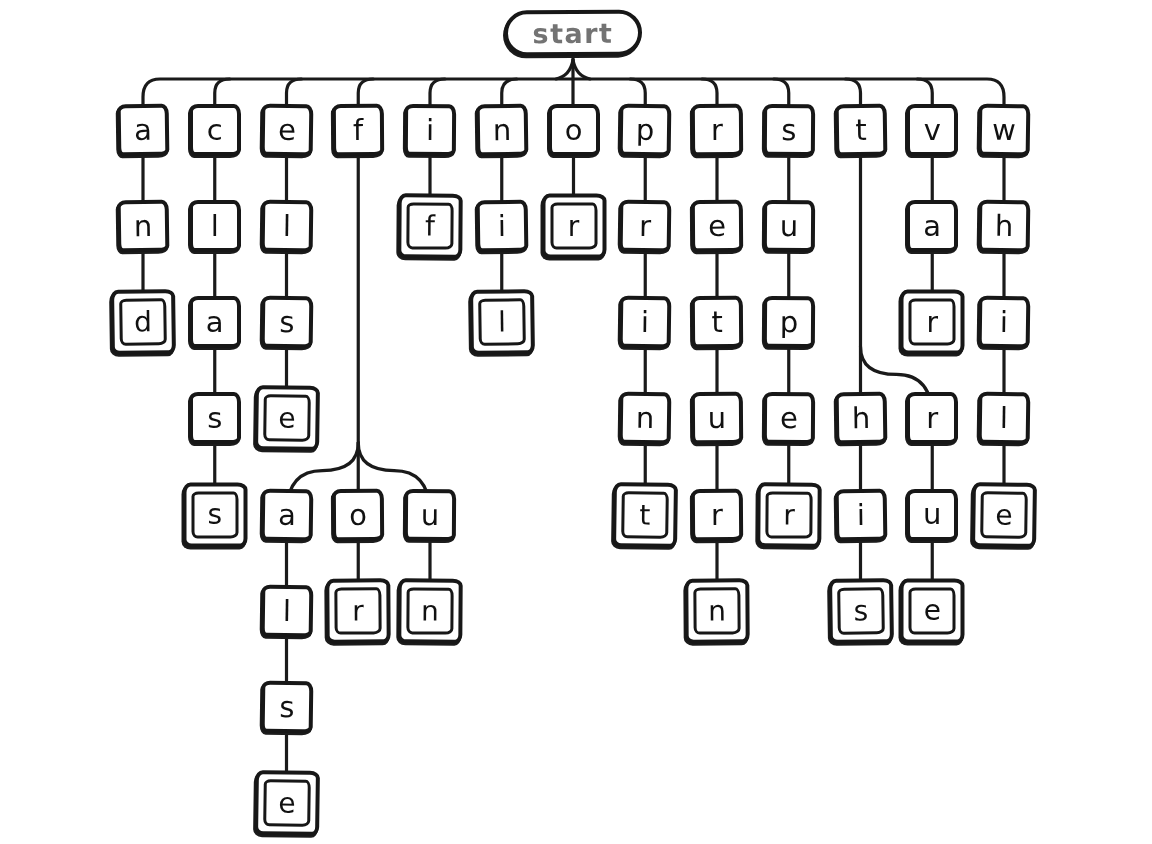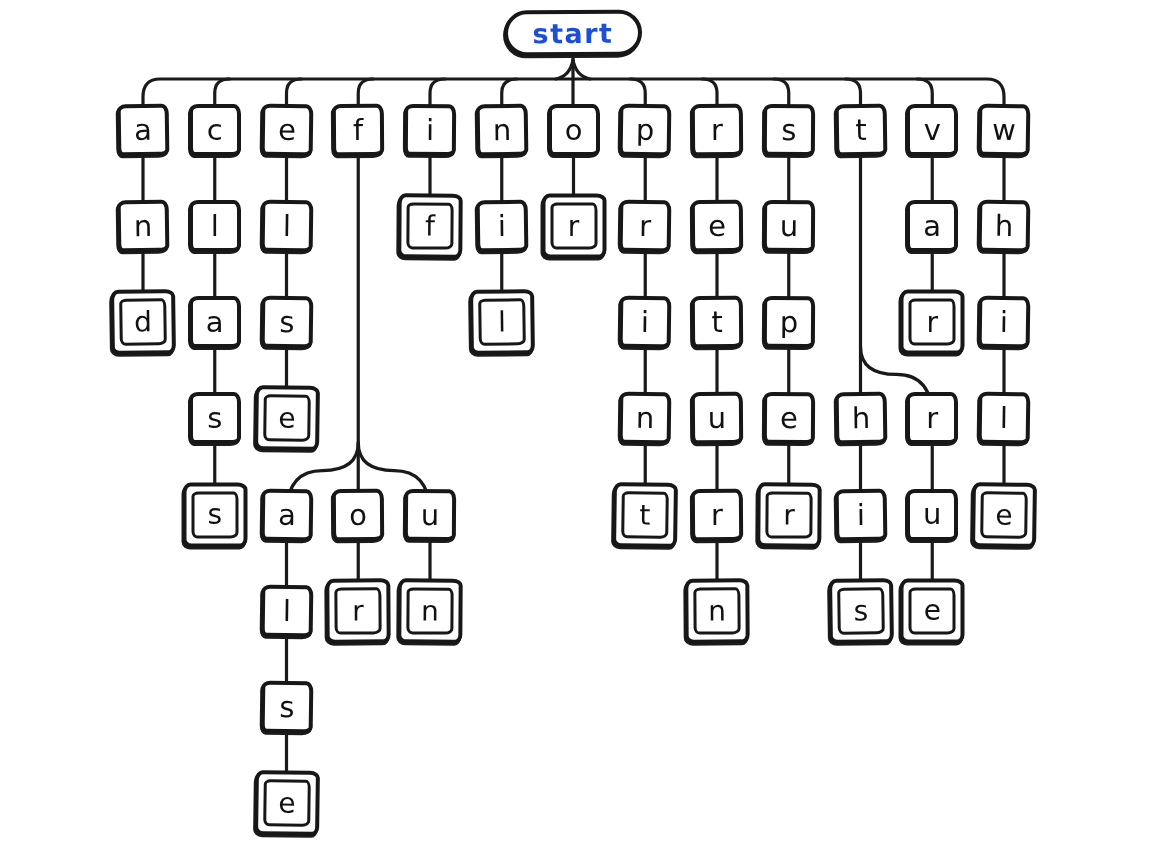--- a/index.html
+++ b/index.html
@@ -20,21 +20,21 @@
   .term .inner{
     width:47px;height:47px;border:3.5px solid #171717;background:#fff;
     border-radius:7px 5px 8px 6px / 5px 8px 6px 7px;
     display:flex;align-items:center;justify-content:center;font-size:28px;
   }
   .startpill{
     position:absolute;left:573px;top:33px;transform:translate(-50%,-50%) rotate(-0.4deg);
     min-width:138px;height:46px;padding:8px 18px;background:#fff;
     border:4.5px solid #171717;border-radius:24px;
     display:flex;align-items:center;justify-content:center;
-    font-size:27px;font-weight:600;letter-spacing:1.5px;color:#1d4ed8;
+    font-size:27px;font-weight:600;letter-spacing:1.5px;color:#737373;
     box-shadow:-1px 2px 0 #1c1c1c;
   }
 </style>
 </head>
 <body>
 
 <div class="stage">
   <svg class="wires" viewBox="0 0 1152 844">
       <path d="M 143 130 L 143 97 Q 143 79 160 79 L 987 79 Q 1004 79 1004 97 L 1004 130"></path>
       <path d="M 214.75 130 L 214.75 93 Q 214.75 79 229.75 79"></path>

